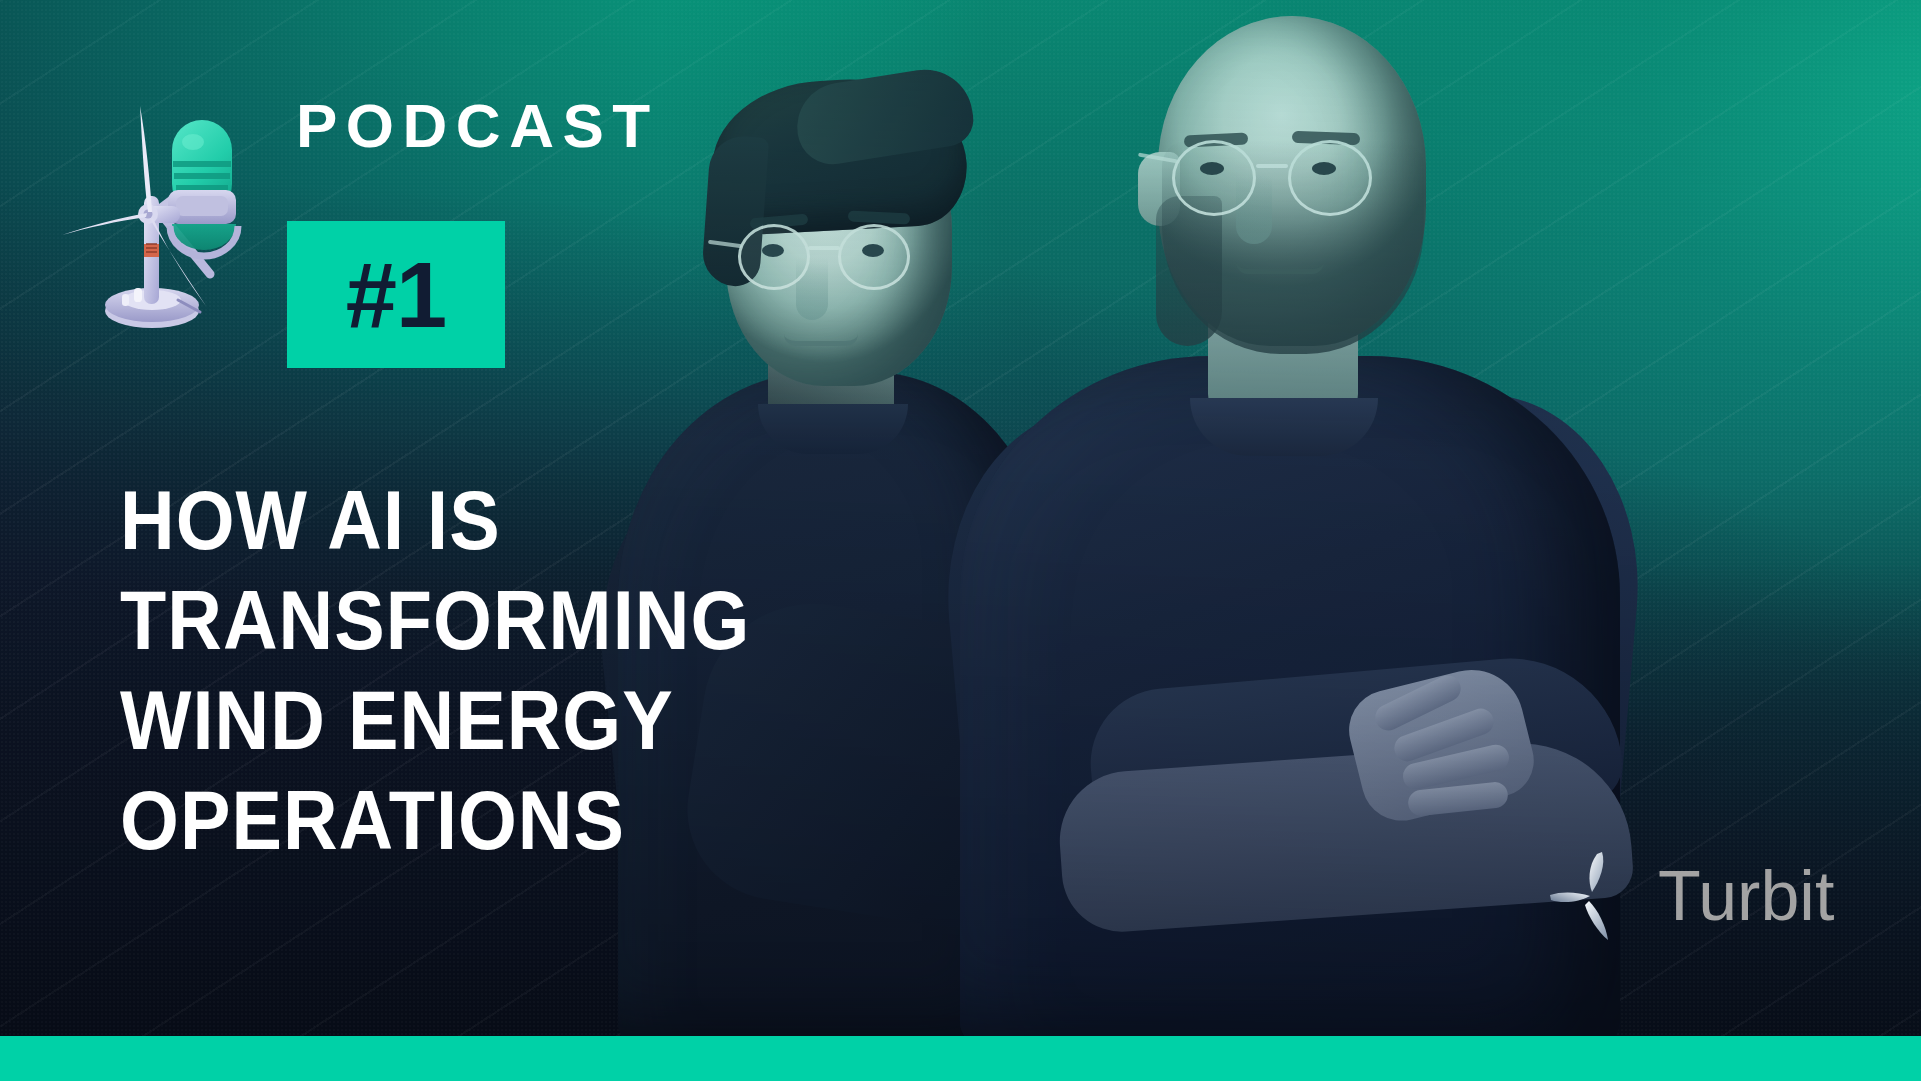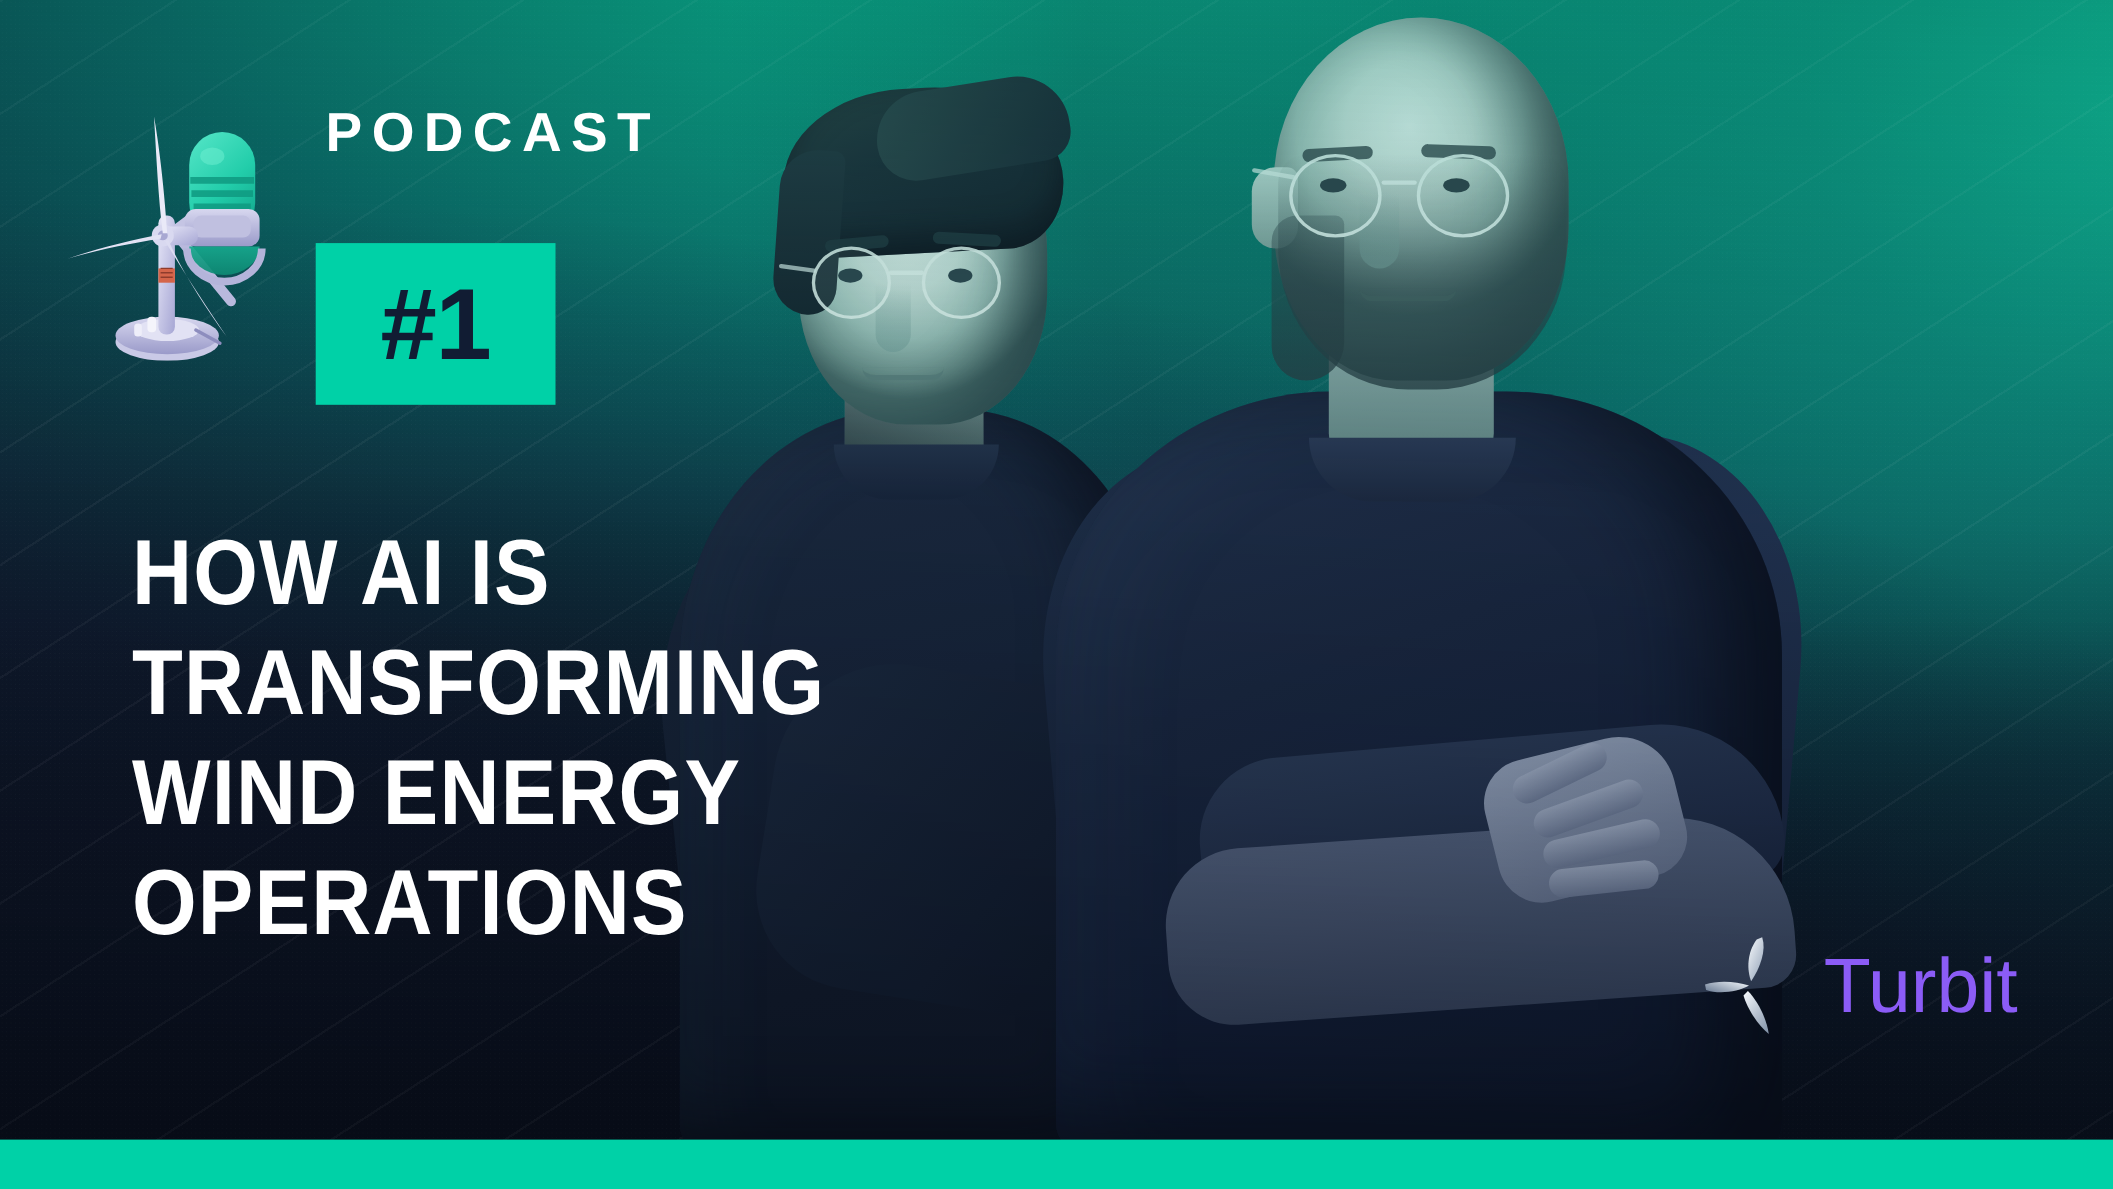--- a/index.html
+++ b/index.html
@@ -297,21 +297,21 @@
         rgba(12,60,80,.06) 42%, rgba(13,24,44,.18) 66%, rgba(12,20,38,.38) 100%);
     mix-blend-mode:multiply;
   }
 
   
   .illus{ position:absolute; left:60px; top:78px; width:190px; height:250px; }
 
   
   .podcast-word{
     position:absolute; left:296px; top:95px;
-    font-size:50px; font-weight:700; letter-spacing:8.5px;
+    font-size:62px; font-weight:700; letter-spacing:8.5px;
     color:#ffffff; line-height:1;
     font-family:"Liberation Sans", sans-serif;
   }
   .badge{
     position:absolute; left:287px; top:221px;
     width:218px; height:147px;
     background:#00d1a7;
     display:flex; align-items:center; justify-content:center;
   }
   .badge-text{
@@ -333,21 +333,21 @@
   }
   .headline span{ display:block; white-space:nowrap; }
 
   
   .logo{
     position:absolute; left:1548px; top:848px;
     display:flex; align-items:center; gap:14px;
   }
   .logo-mark{ width:96px; height:96px; display:block; }
   .logo-text{
-    font-size:70px; font-weight:400; color:#8b5cf6;
+    font-size:70px; font-weight:400; color:#a3a3a3;
     letter-spacing:0px; line-height:1;
     font-family:"Liberation Sans", sans-serif;
   }
 
   
   .bottom-bar{
     position:absolute; left:0; bottom:0;
     width:100%; height:45px;
     background:#00d1a7;
   }

